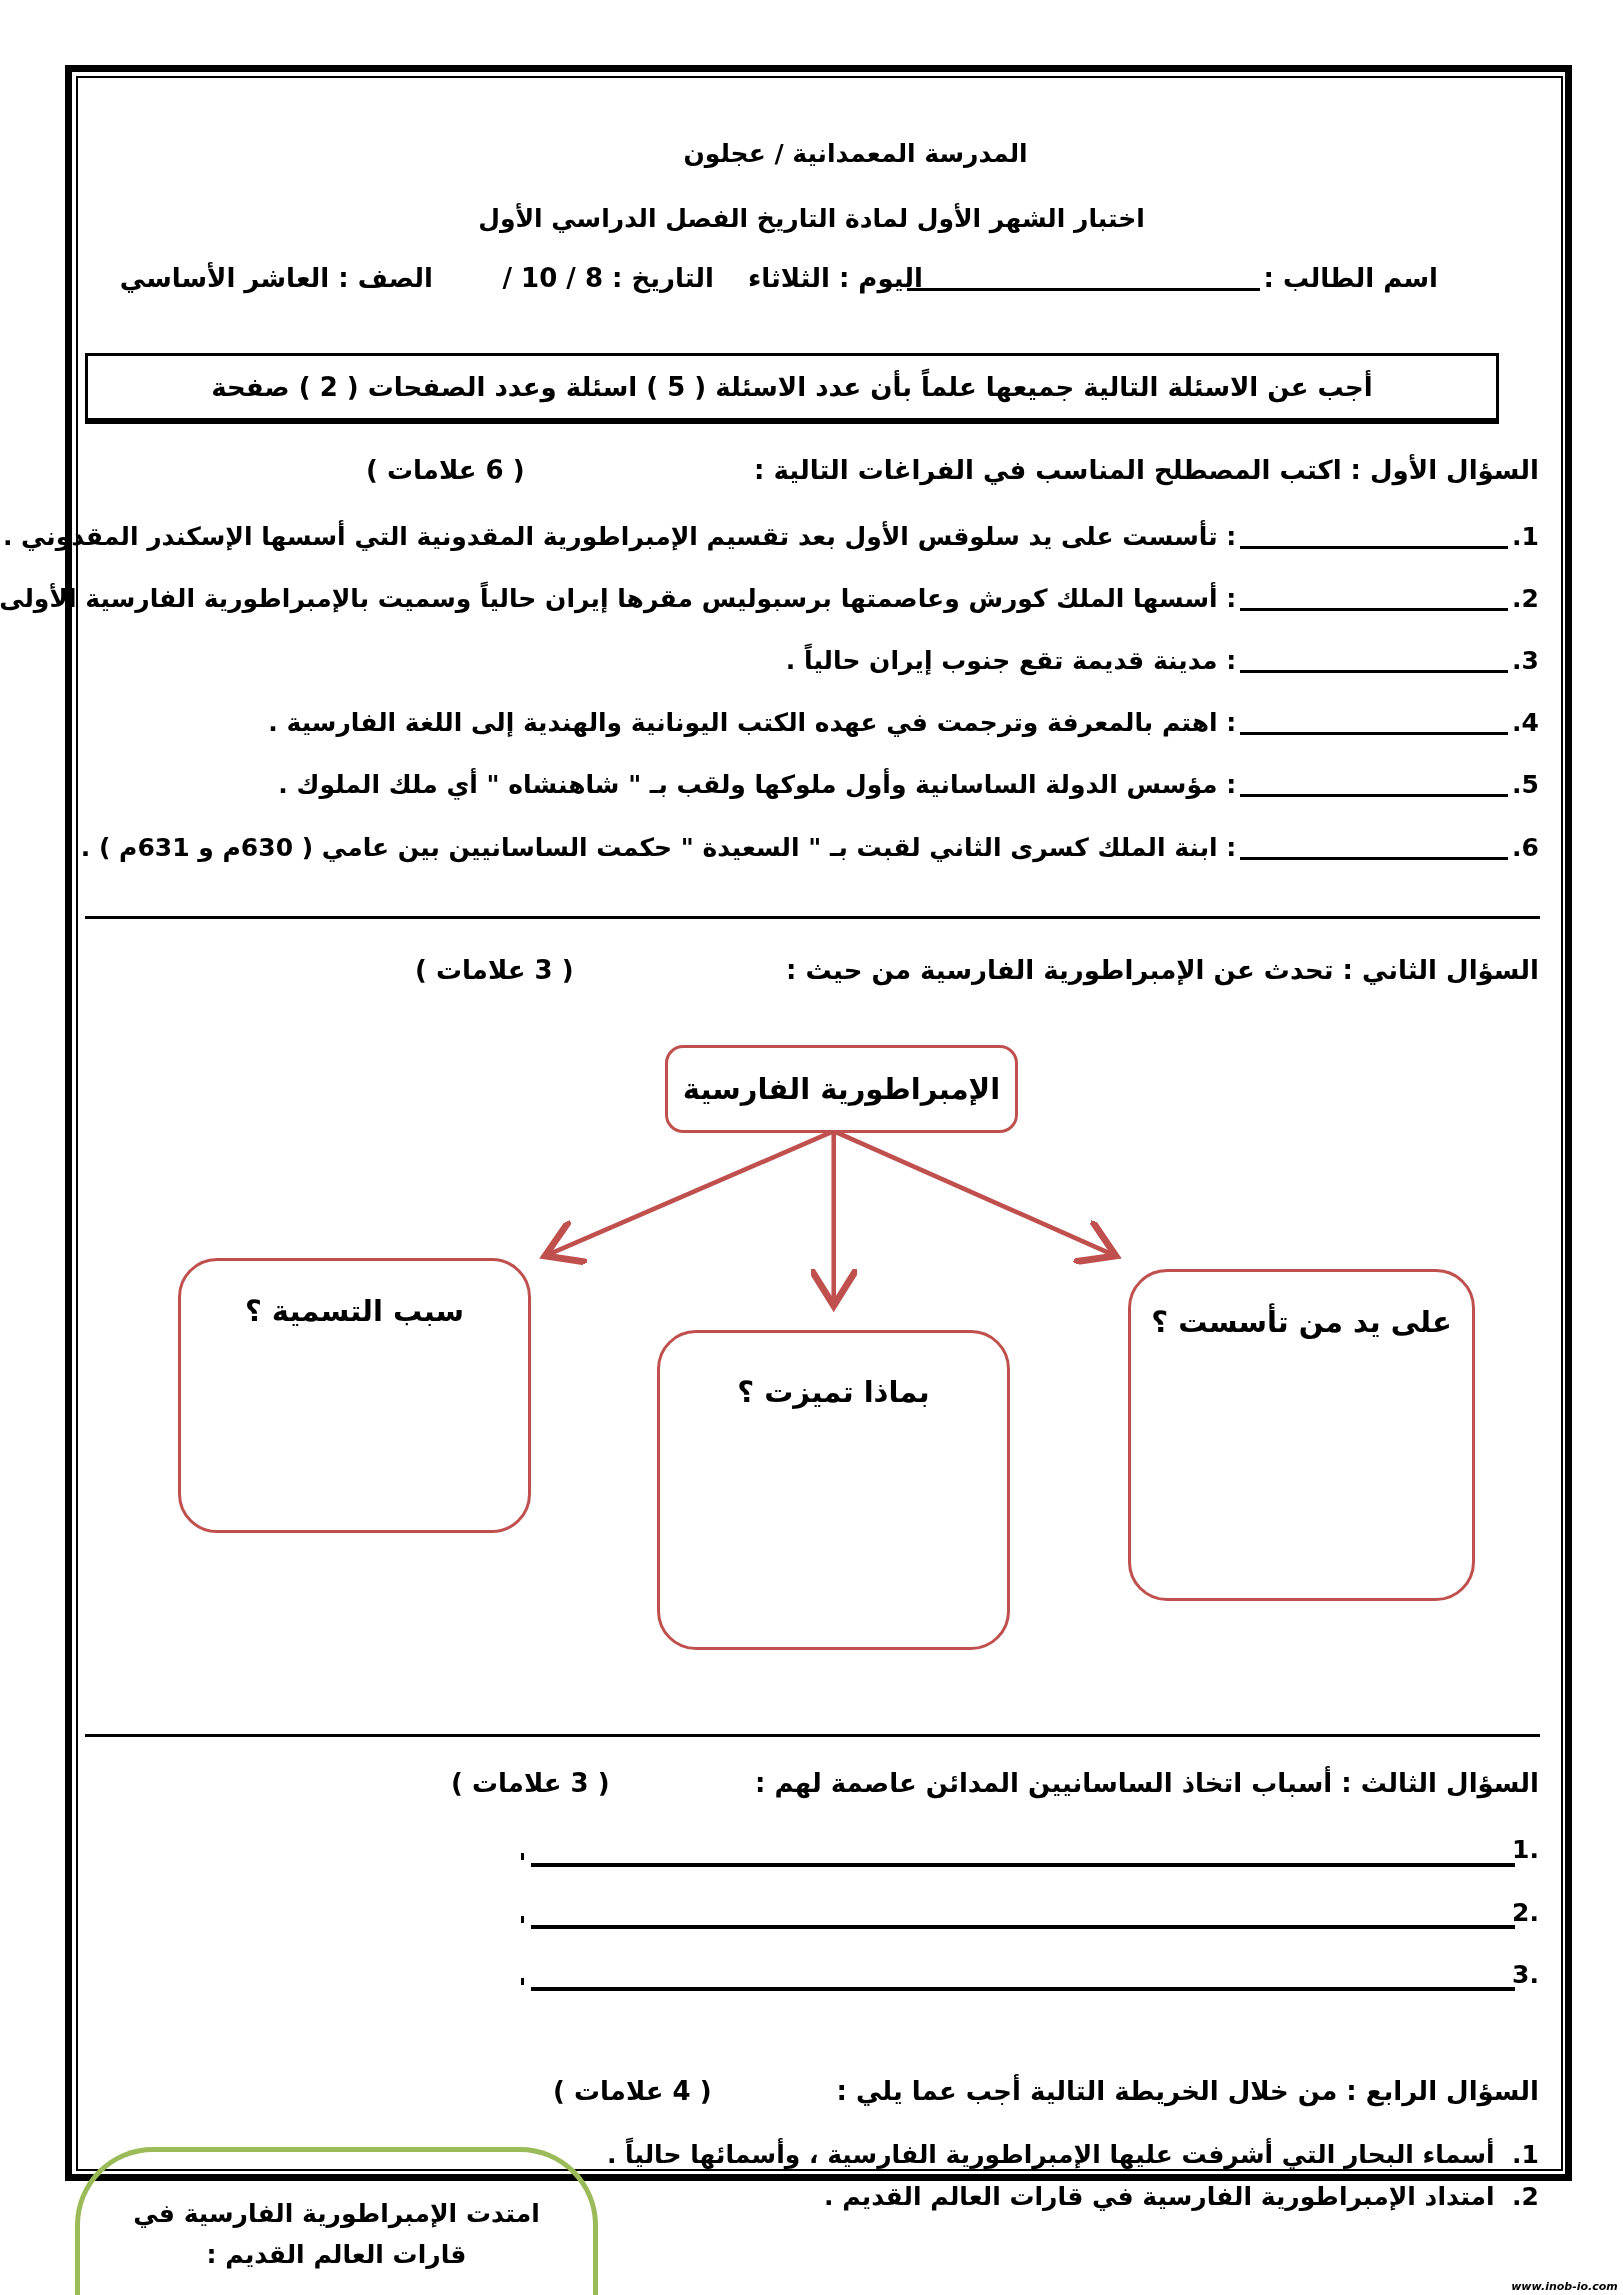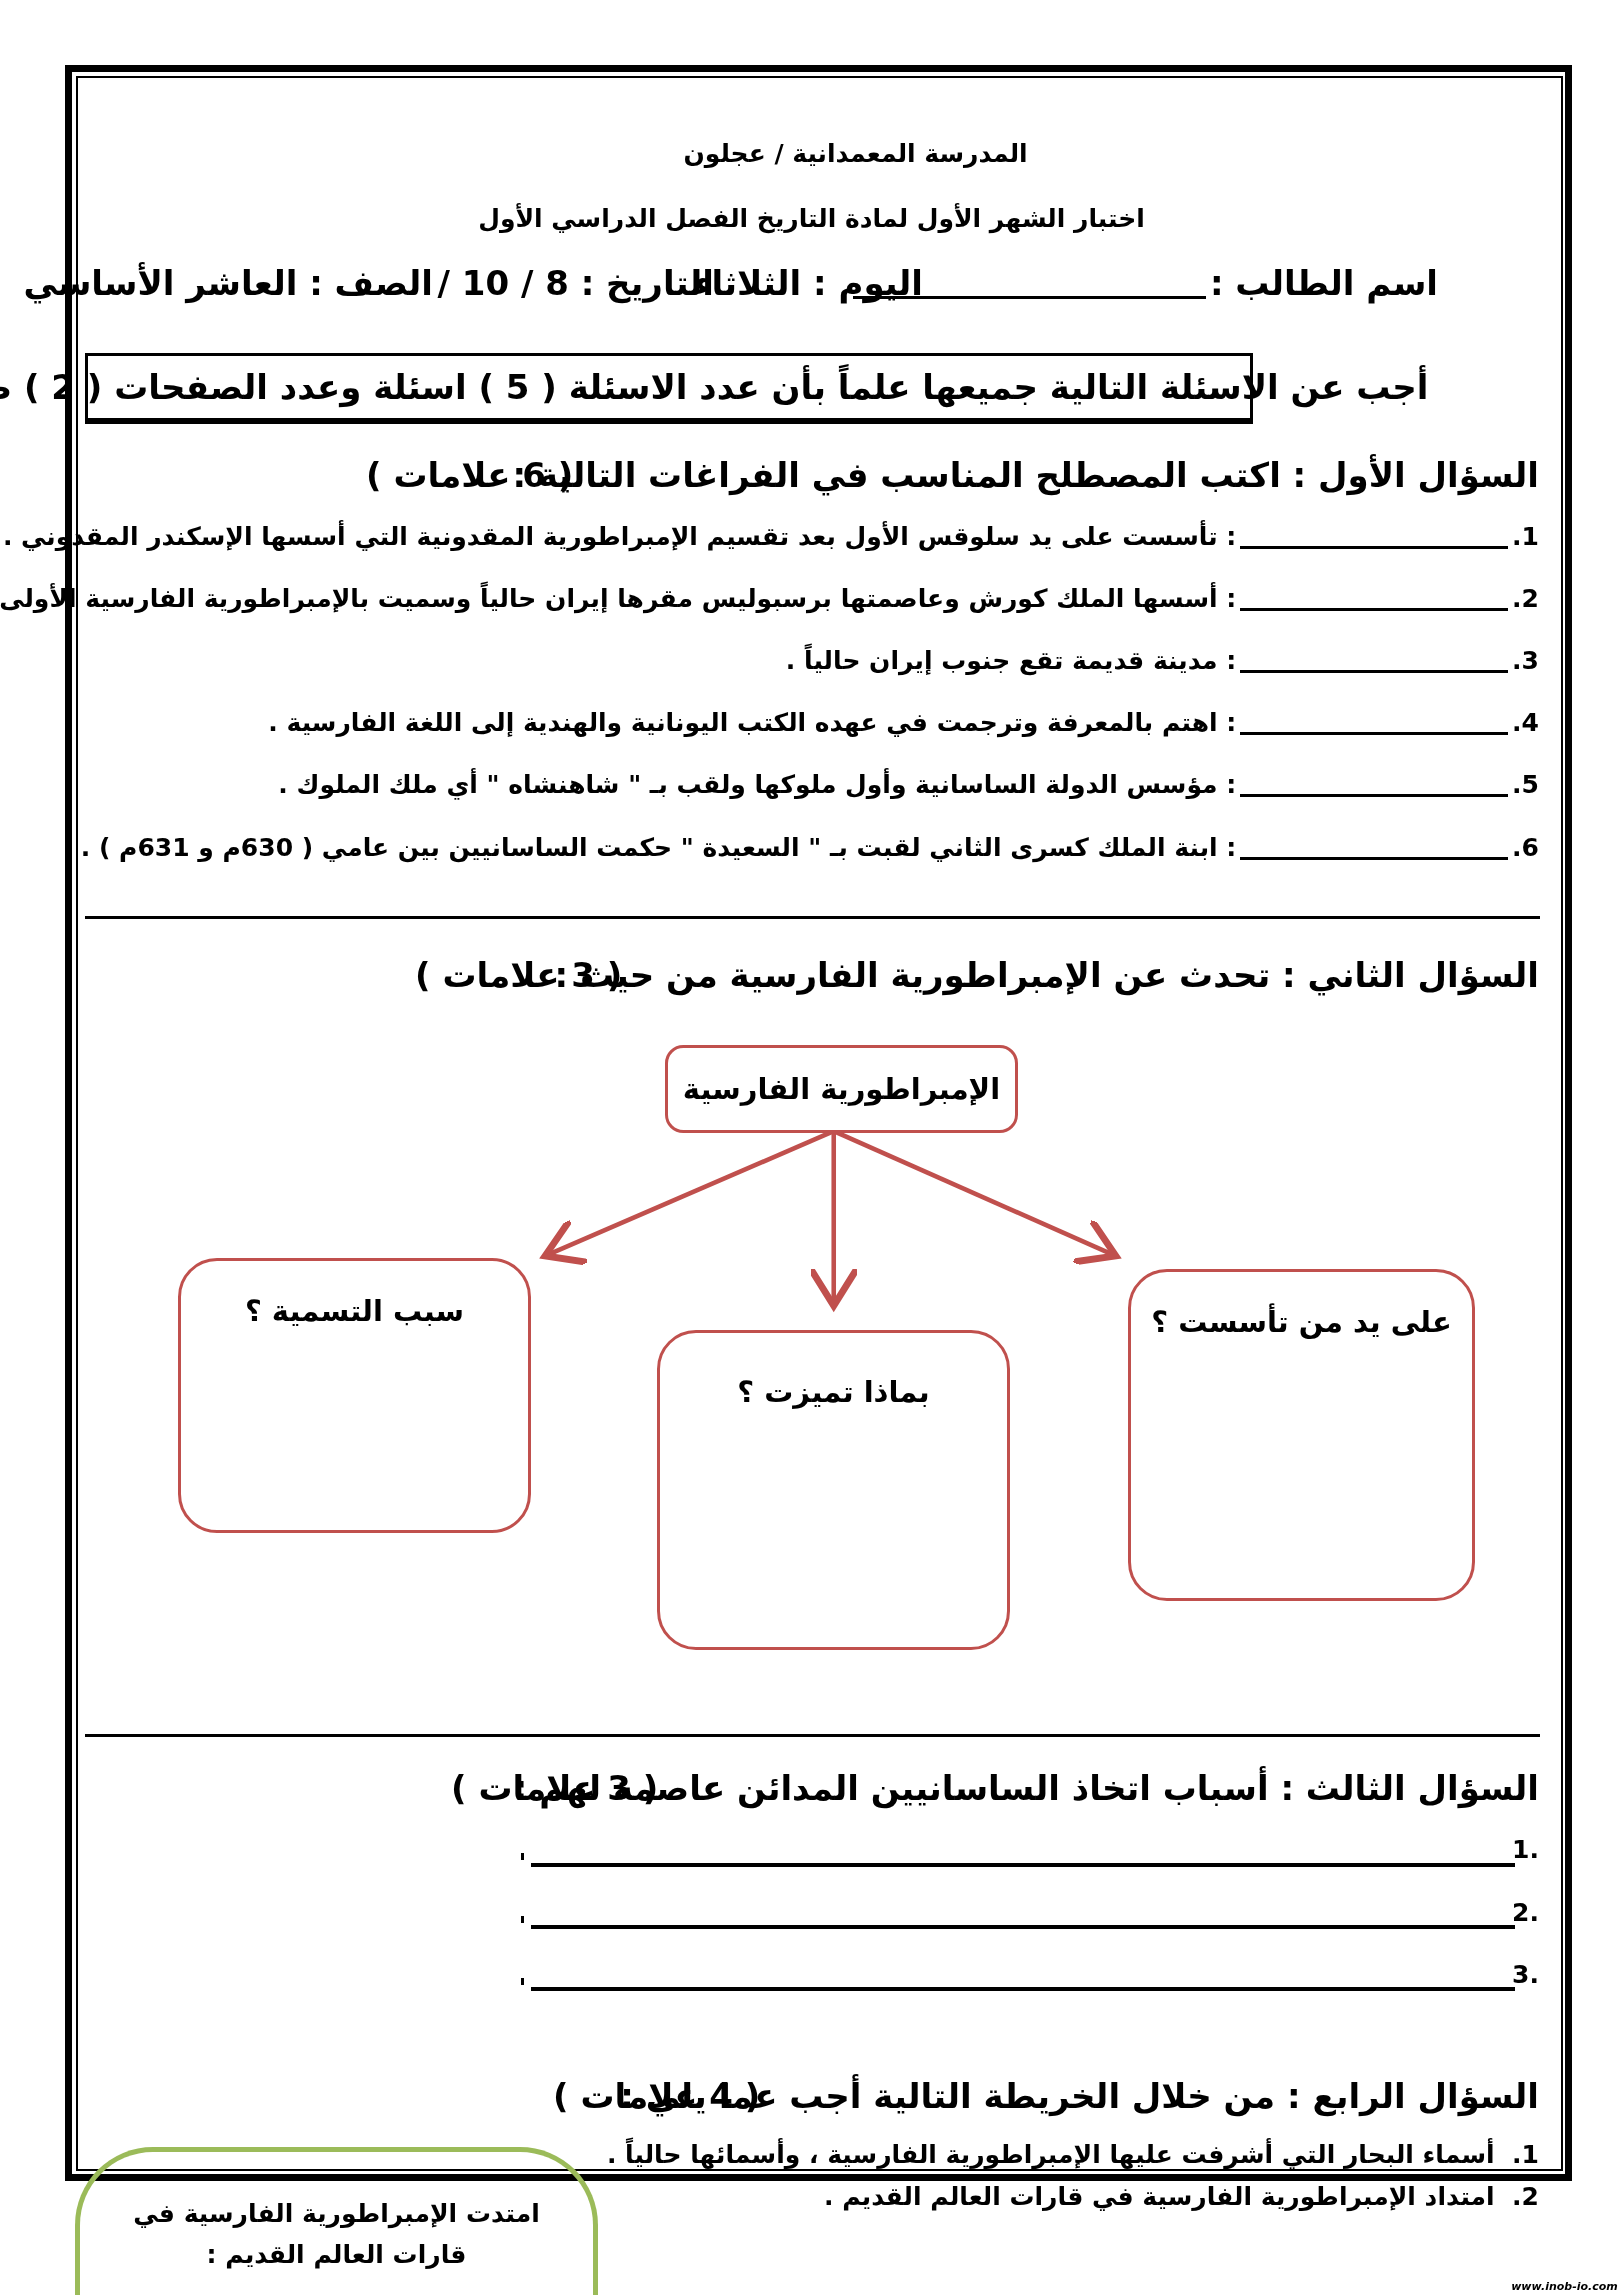--- a/index.html
+++ b/index.html
@@ -13,28 +13,28 @@
   .frame-outer {
     position: absolute; left: 65px; top: 65px; width: 1507px; height: 2116px;
     border: 7.8px solid #000; box-sizing: border-box;
   }
   .frame-inner {
     position: absolute; left: 76px; top: 76px; width: 1487px; height: 2095px;
     border: 2.6px solid #000; box-sizing: border-box;
   }
   .rtl { direction: rtl; unicode-bidi: embed; }
   .t-header { font-size: 25px; font-weight: bold; text-align: center; }
-  .t-q { font-size: 34px; font-weight: bold; white-space: nowrap; }
+  .t-q { font-size: 26px; font-weight: bold; white-space: nowrap; }
   .t-item { font-size: 25px; font-weight: bold; white-space: nowrap; }
   .blank {
     display: inline-block; width: 275px; border-bottom: 3.9px solid #000;
     vertical-align: -3.9px; margin: 0 3.9px;
   }
   .instr-box {
-    position: absolute; left: 85px; top: 353px; width: 1168px; height: 71px;
+    position: absolute; left: 85px; top: 353px; width: 1414px; height: 71px;
     border: 3.3px solid #000; border-bottom-width: 6.5px; box-sizing: border-box;
     display: flex; align-items: center; justify-content: center;
   }
   .rule { position: absolute; left: 85px; width: 1455px; height: 3.3px; background: #000; }
   .answer-line { position: absolute; height: 3.9px; background: #000; }
   .diag-box {
     position: absolute; border: 3.9px solid #c0504d; background: #fff;
     box-sizing: border-box; border-radius: 39px;
   }
   .diag-label { font-size: 29px; font-weight: bold; text-align: center; direction: rtl; }

